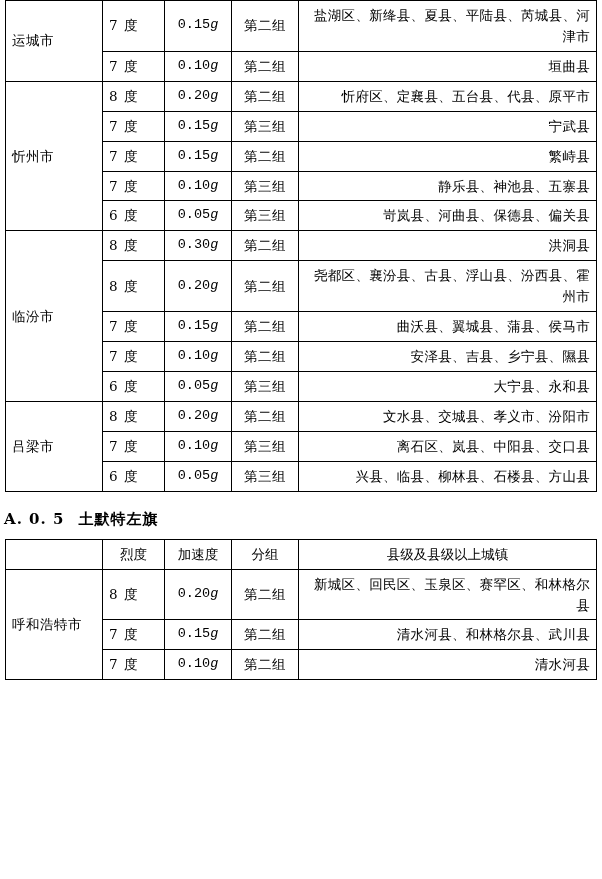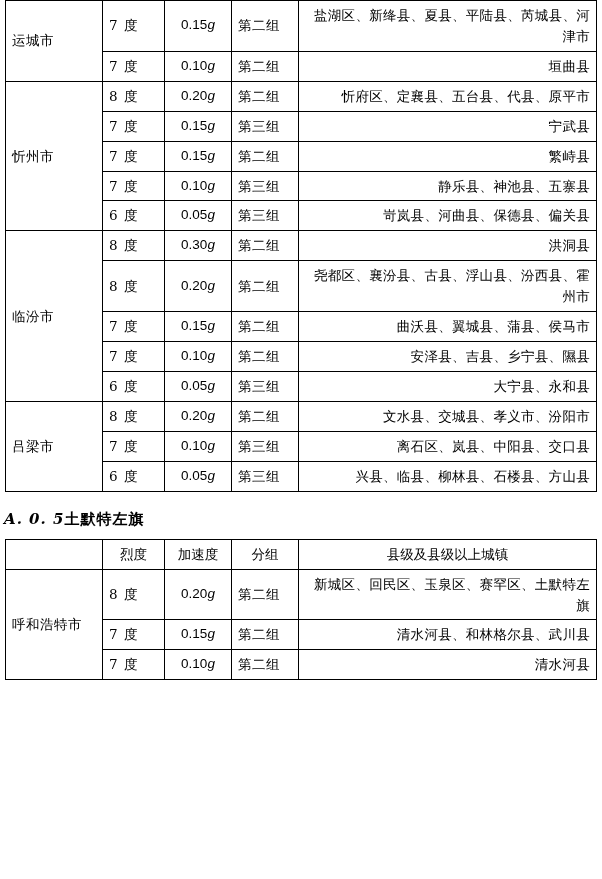--- a/index.html
+++ b/index.html
@@ -43,27 +43,27 @@
     letter-spacing: 0.5px;
   }
   td.deg {
     text-align: left;
     font-size: 13.5px;
     letter-spacing: 1px;
   }
   td.acc {
     text-align: center;
     font-size: 13.5px;
-    font-family: Liberation Sans, sans-serif;
+    font-family: Liberation Mono, monospace;
   }
   td.acc i {
     font-style: italic;
   }
   td.grp {
-    text-align: left;
+    text-align: center;
     font-size: 13.5px;
     letter-spacing: 0.5px;
   }
   td.towns {
     text-align: right;
     font-size: 13.5px;
     letter-spacing: 0.3px;
     line-height: 1.6;
   }
   
@@ -71,22 +71,21 @@
     border-top: 1.8px solid #000;
   }
   .secttl {
     font-size: 15px;
     font-weight: bold;
     margin: 18px 0 10px 4px;
     letter-spacing: 1px;
     font-family: "DejaVu Serif", "Liberation Serif", serif;
   }
   .secttl .num {
-    margin-right: 0;
-    font-style: italic;
+    margin-right: 14px;
   }
   table.t2 {
     border-collapse: collapse;
     table-layout: fixed;
     width: 592px;
     margin-left: 5px;
     border: 1.6px solid #000;
   }
   table.t2 td {
     border: 1px solid #000;
@@ -229,21 +228,21 @@
           <td class="c">烈度</td>
           <td class="c">加速度</td>
           <td class="c">分组</td>
           <td class="c">县级及县级以上城镇</td>
         </tr>
         <tr class="blocktop">
           <td class="city" rowspan="3">呼和浩特市</td>
           <td class="deg">8 度</td>
           <td class="acc">0.20<i>g</i></td>
           <td class="grp">第二组</td>
-          <td class="towns">新城区、回民区、玉泉区、赛罕区、土默特左旗</td>
+          <td class="towns">新城区、回民区、玉泉区、赛罕区、和林格尔县</td>
         </tr>
         <tr>
           <td class="deg">7 度</td>
           <td class="acc">0.15<i>g</i></td>
           <td class="grp">第二组</td>
           <td class="towns">清水河县、和林格尔县、武川县</td>
         </tr>
         <tr>
           <td class="deg">7 度</td>
           <td class="acc">0.10<i>g</i></td>

